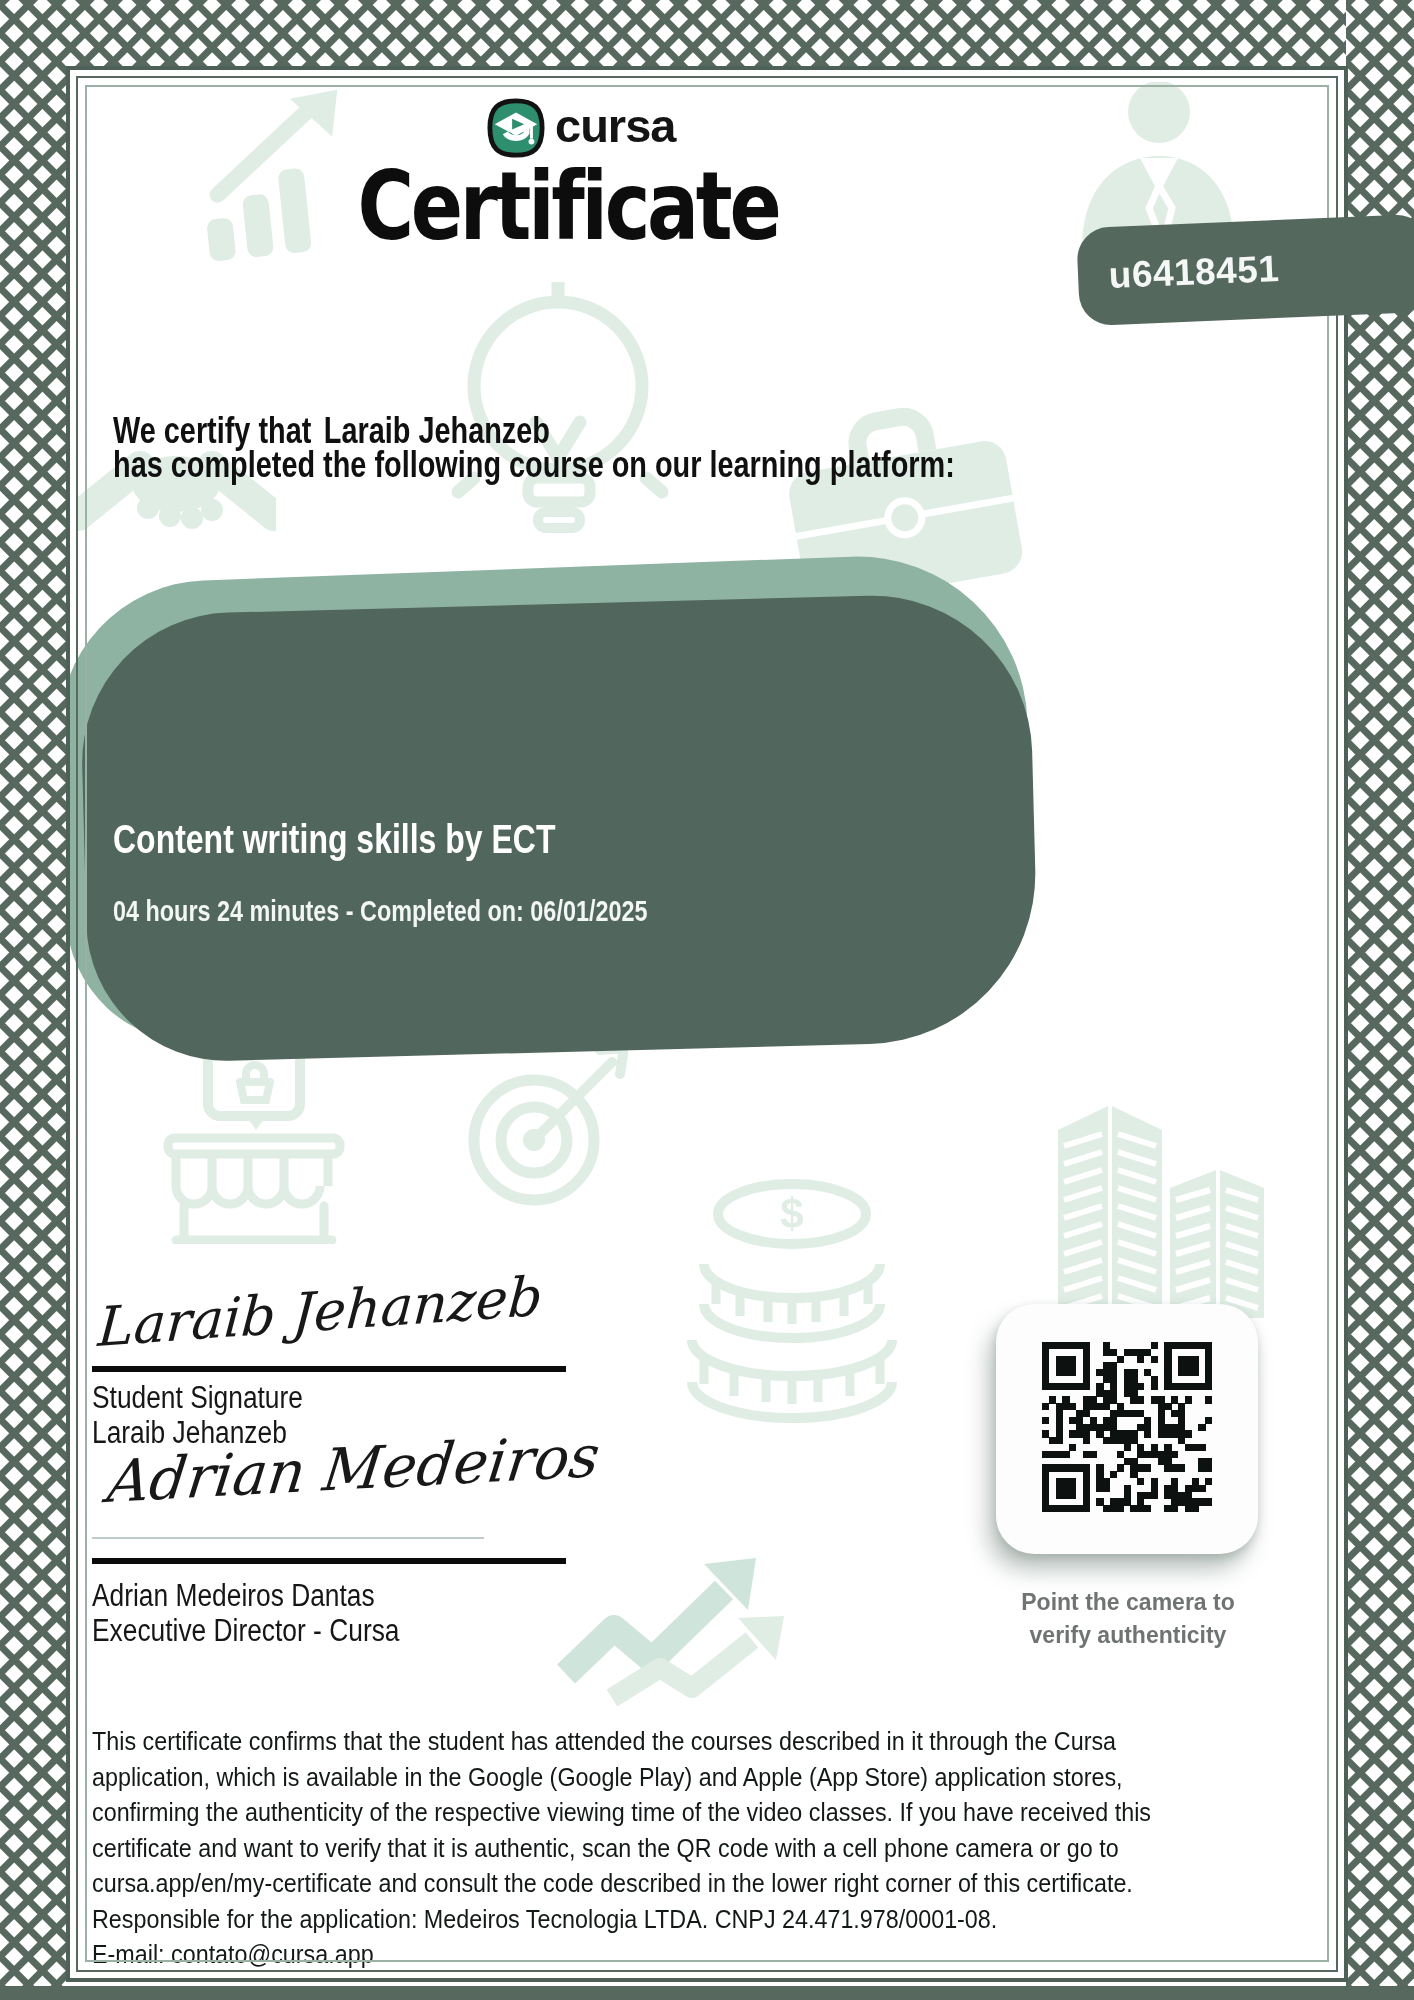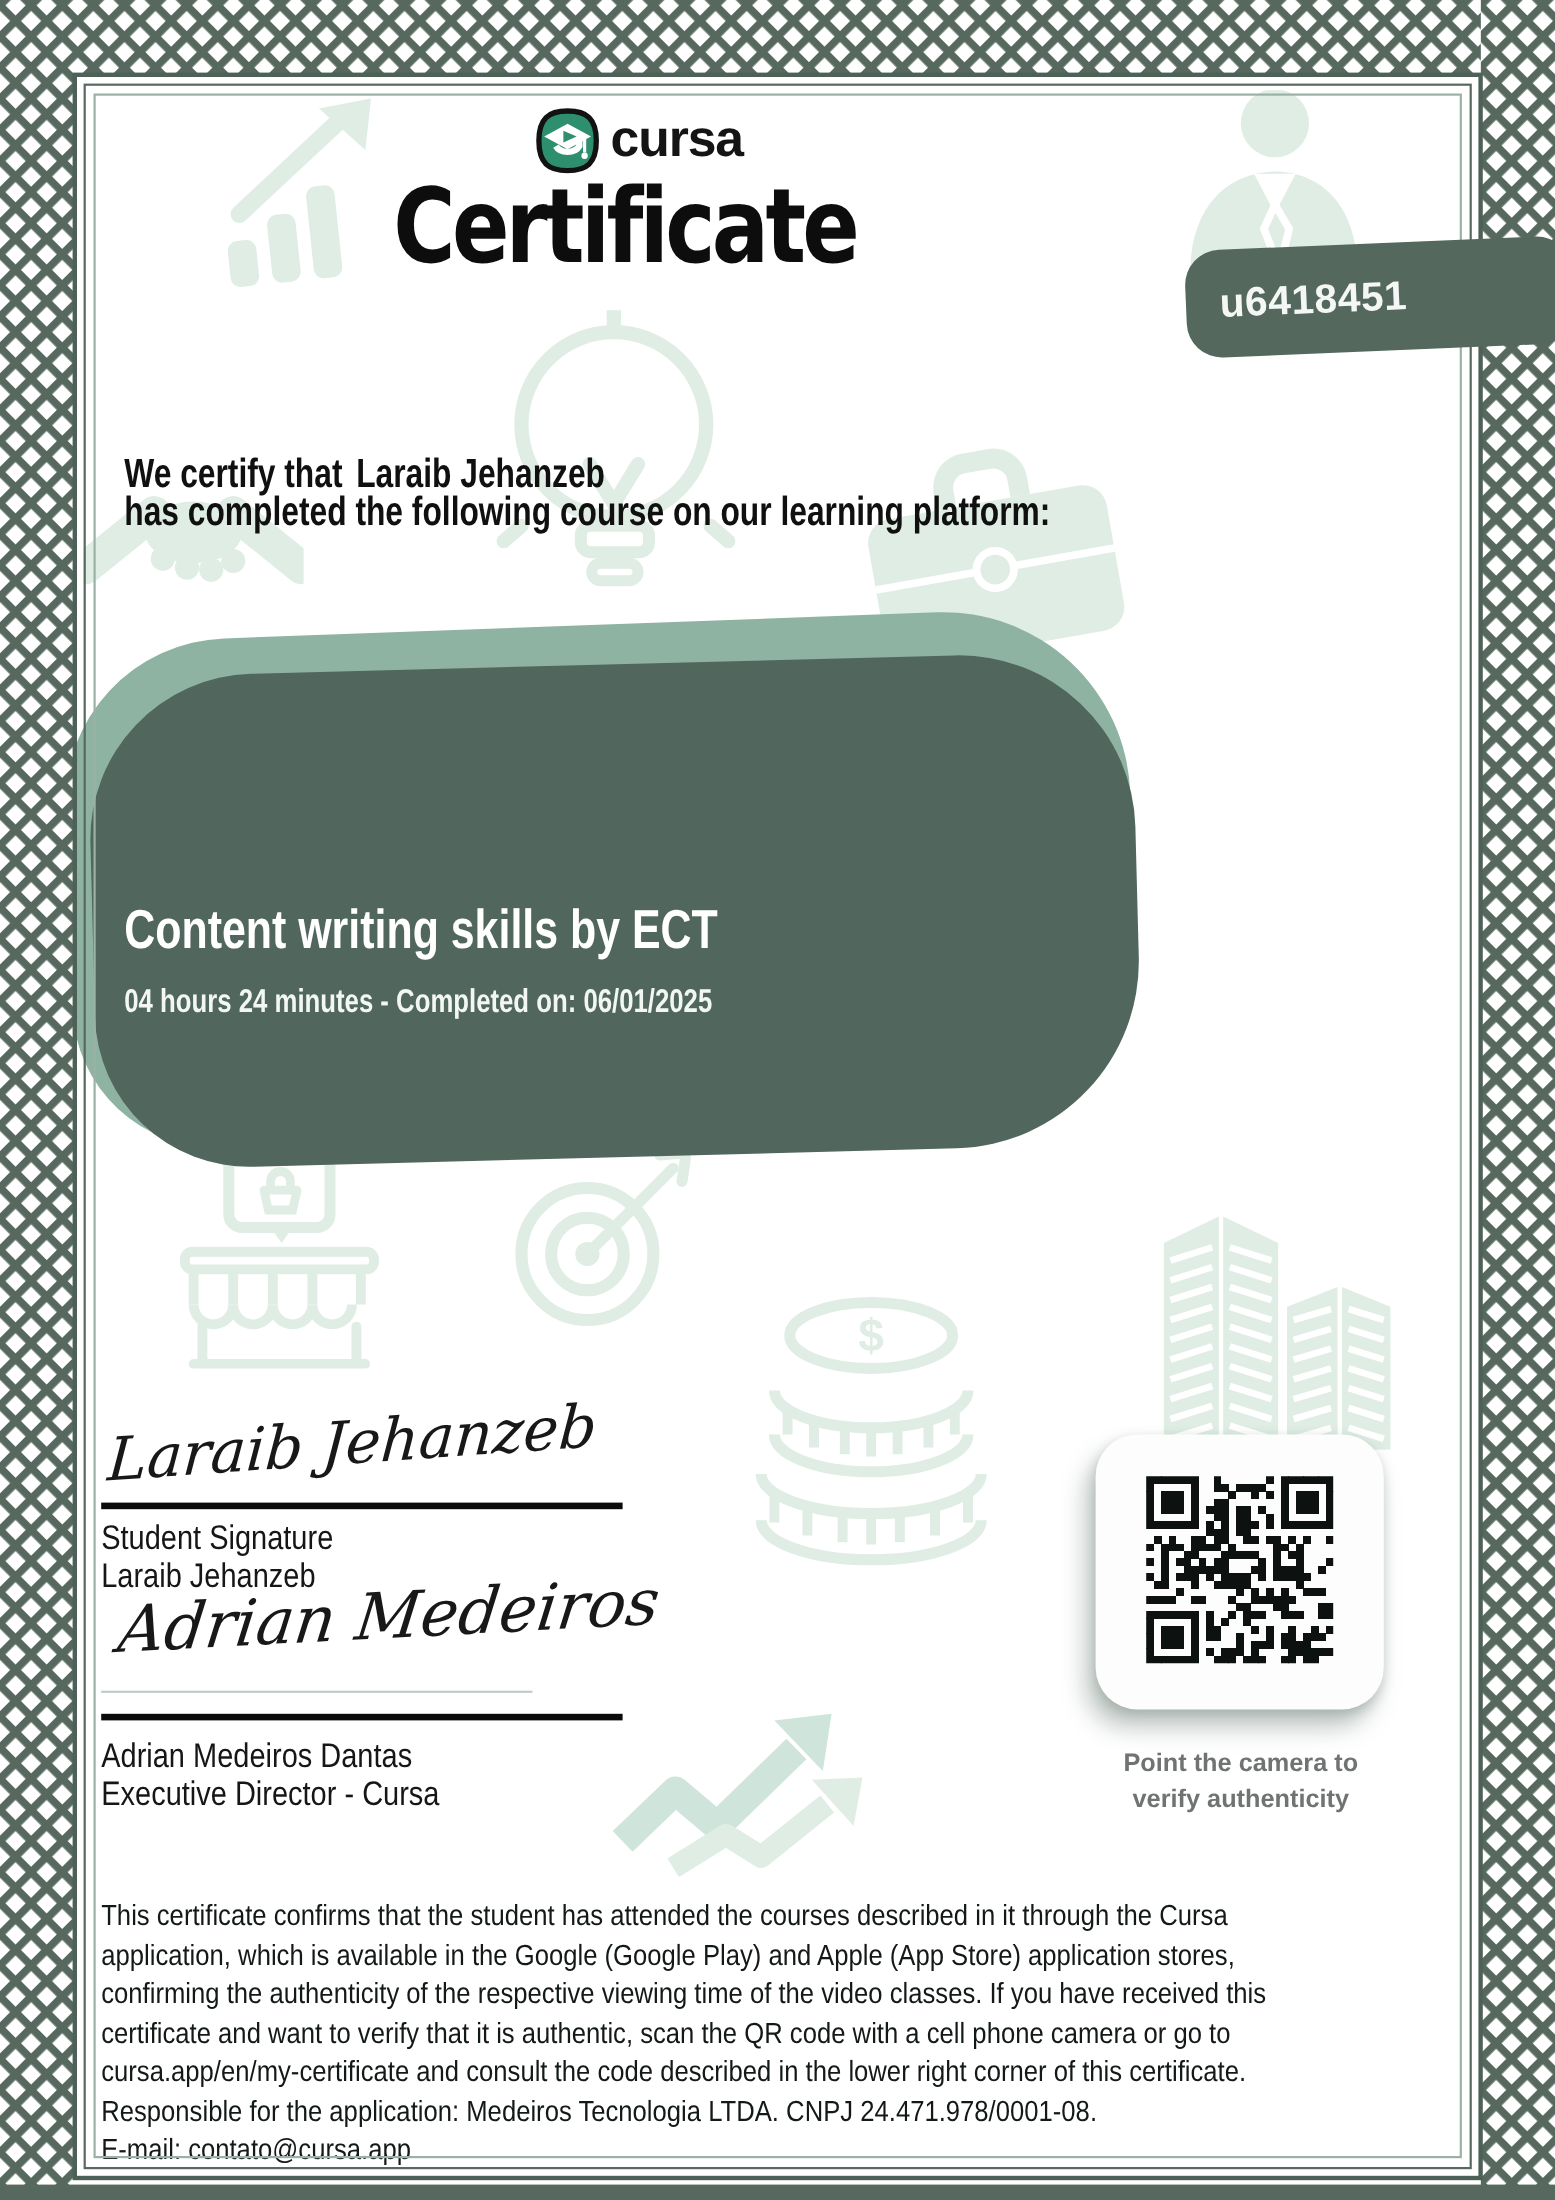--- a/index.html
+++ b/index.html
@@ -36,21 +36,21 @@
   .student-name{margin-left:16px;}
   
   .blob-sage{
     position:absolute;left:62px;top:568px;width:968px;height:462px;z-index:2;
     background:#8fb3a3;border-radius:150px 170px 160px 130px;transform:rotate(-2.1deg);
   }
   .blob-dark{
     position:absolute;left:84px;top:604px;width:950px;height:448px;z-index:3;
     background:#51665d;border-radius:150px 160px 170px 140px;transform:rotate(-1.5deg);
   }
-  .course-name{position:absolute;left:113px;top:816px;z-index:4;color:#ffffff;font-size:50px;font-weight:bold;}
+  .course-name{position:absolute;left:113px;top:816px;z-index:4;color:#ffffff;font-size:41px;font-weight:bold;}
   .course-details{position:absolute;left:113px;top:894px;z-index:4;color:#f2f6f4;font-size:30px;font-weight:bold;}
   
   .handwriting{
     position:absolute;z-index:4;color:#181818;
     font-family:"DejaVu Serif",serif;font-style:italic;white-space:nowrap;
   }
   .hand1{left:96px;top:1296px;font-size:54px;transform:rotate(-4deg) skewX(-8deg);transform-origin:0 100%;}
   .hand2{left:104px;top:1448px;font-size:58px;transform:rotate(-3deg) skewX(-10deg);transform-origin:0 100%;}
   .sig-line{position:absolute;left:92px;width:474px;height:6px;background:#0b0b0b;z-index:4;}
   .sig-faint{position:absolute;left:92px;top:1537px;width:392px;height:2px;background:#a9bcb3;opacity:.75;z-index:4;}

